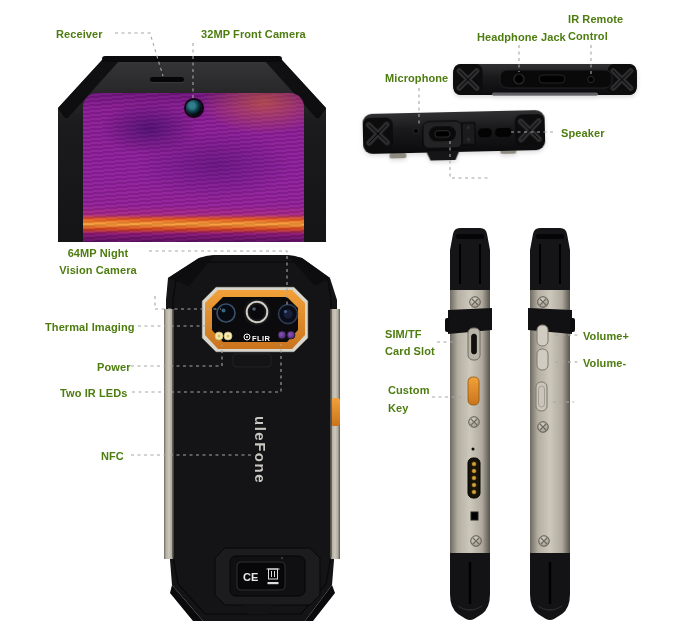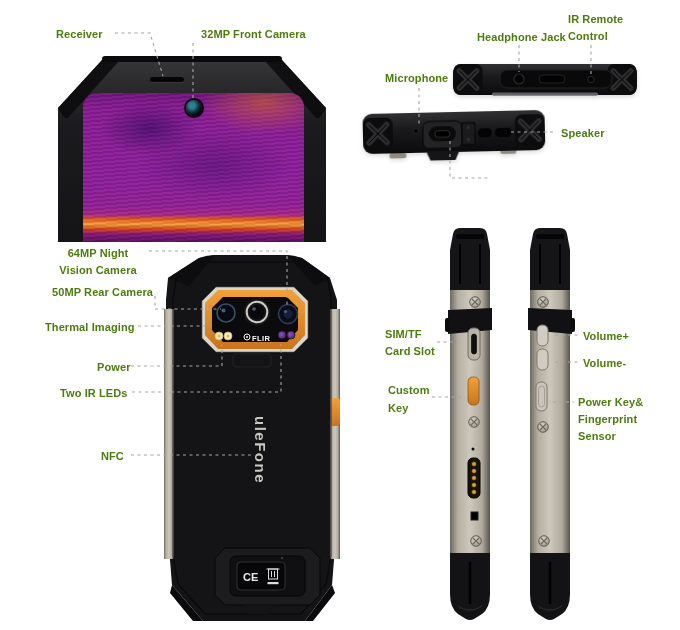--- a/index.html
+++ b/index.html
@@ -266,40 +266,34 @@
   <div class="lbl" style="left:568px;top:11px;">
     <div>IR Remote</div>
     <div>Control</div>
   </div>
   <div class="lbl" style="left:385px;top:70px;">Microphone</div>
   <div class="lbl" style="left:561px;top:125px;">Speaker</div>
   <div class="lbl" style="left:50px;top:245px;width:96px;text-align:center;">
     <div>64MP Night</div>
     <div>Vision Camera</div>
   </div>
-  <div class="lbl" style="left:52px;top:284px;">50MP Rear Camera</div>
   <div class="lbl" style="left:45px;top:319px;">Thermal Imaging</div>
   <div class="lbl" style="left:97px;top:359px;">Power</div>
   <div class="lbl" style="left:60px;top:385px;">Two IR LEDs</div>
   <div class="lbl" style="left:101px;top:448px;">NFC</div>
   <div class="lbl" style="left:385px;top:326px;">
     <div>SIM/TF</div>
     <div>Card Slot</div>
   </div>
   <div class="lbl" style="left:388px;top:381px;line-height:18px;">
     <div>Custom</div>
     <div>Key</div>
   </div>
   <div class="lbl" style="left:583px;top:328px;">Volume+</div>
   <div class="lbl" style="left:583px;top:355px;">Volume-</div>
-  <div class="lbl" style="left:578px;top:394px;">
-    <div>Power Key&amp;</div>
-    <div>Fingerprint</div>
-    <div>Sensor</div>
-  </div>
 
   <svg id="leaders" width="680" height="630" viewBox="0 0 680 630">
     <g fill="none" stroke="#a6a6a6" stroke-width="1.1" stroke-dasharray="3 3.5">
       <path d="M115,33 H150 L163,76"></path>
       <path d="M193,43 V100"></path>
       <path d="M519,45 V72"></path>
       <path d="M591,45 V74"></path>
       <path d="M419,88 V125"></path>
       <path d="M511,132 H556"></path>
       <path d="M450,141 V178 H489"></path>

